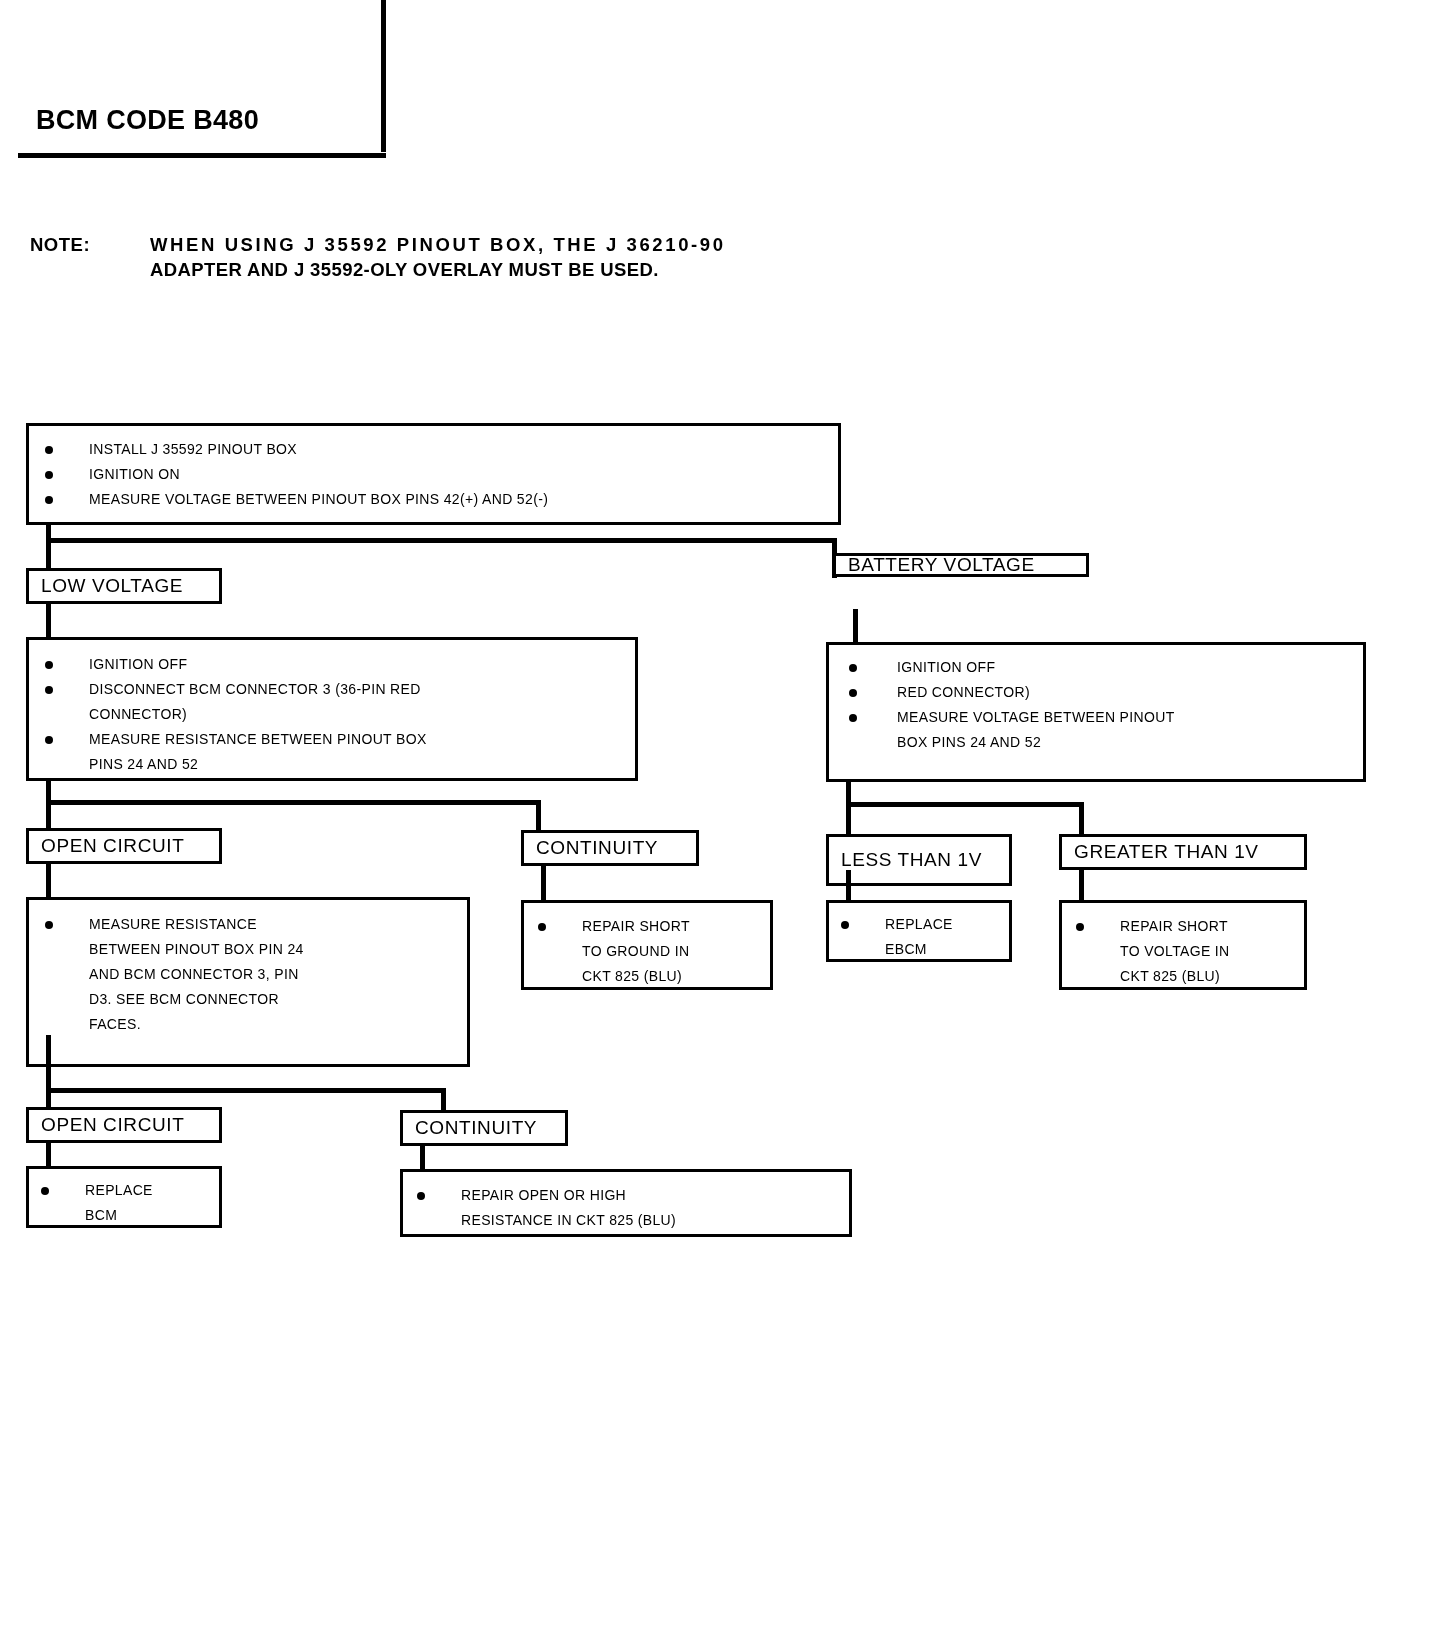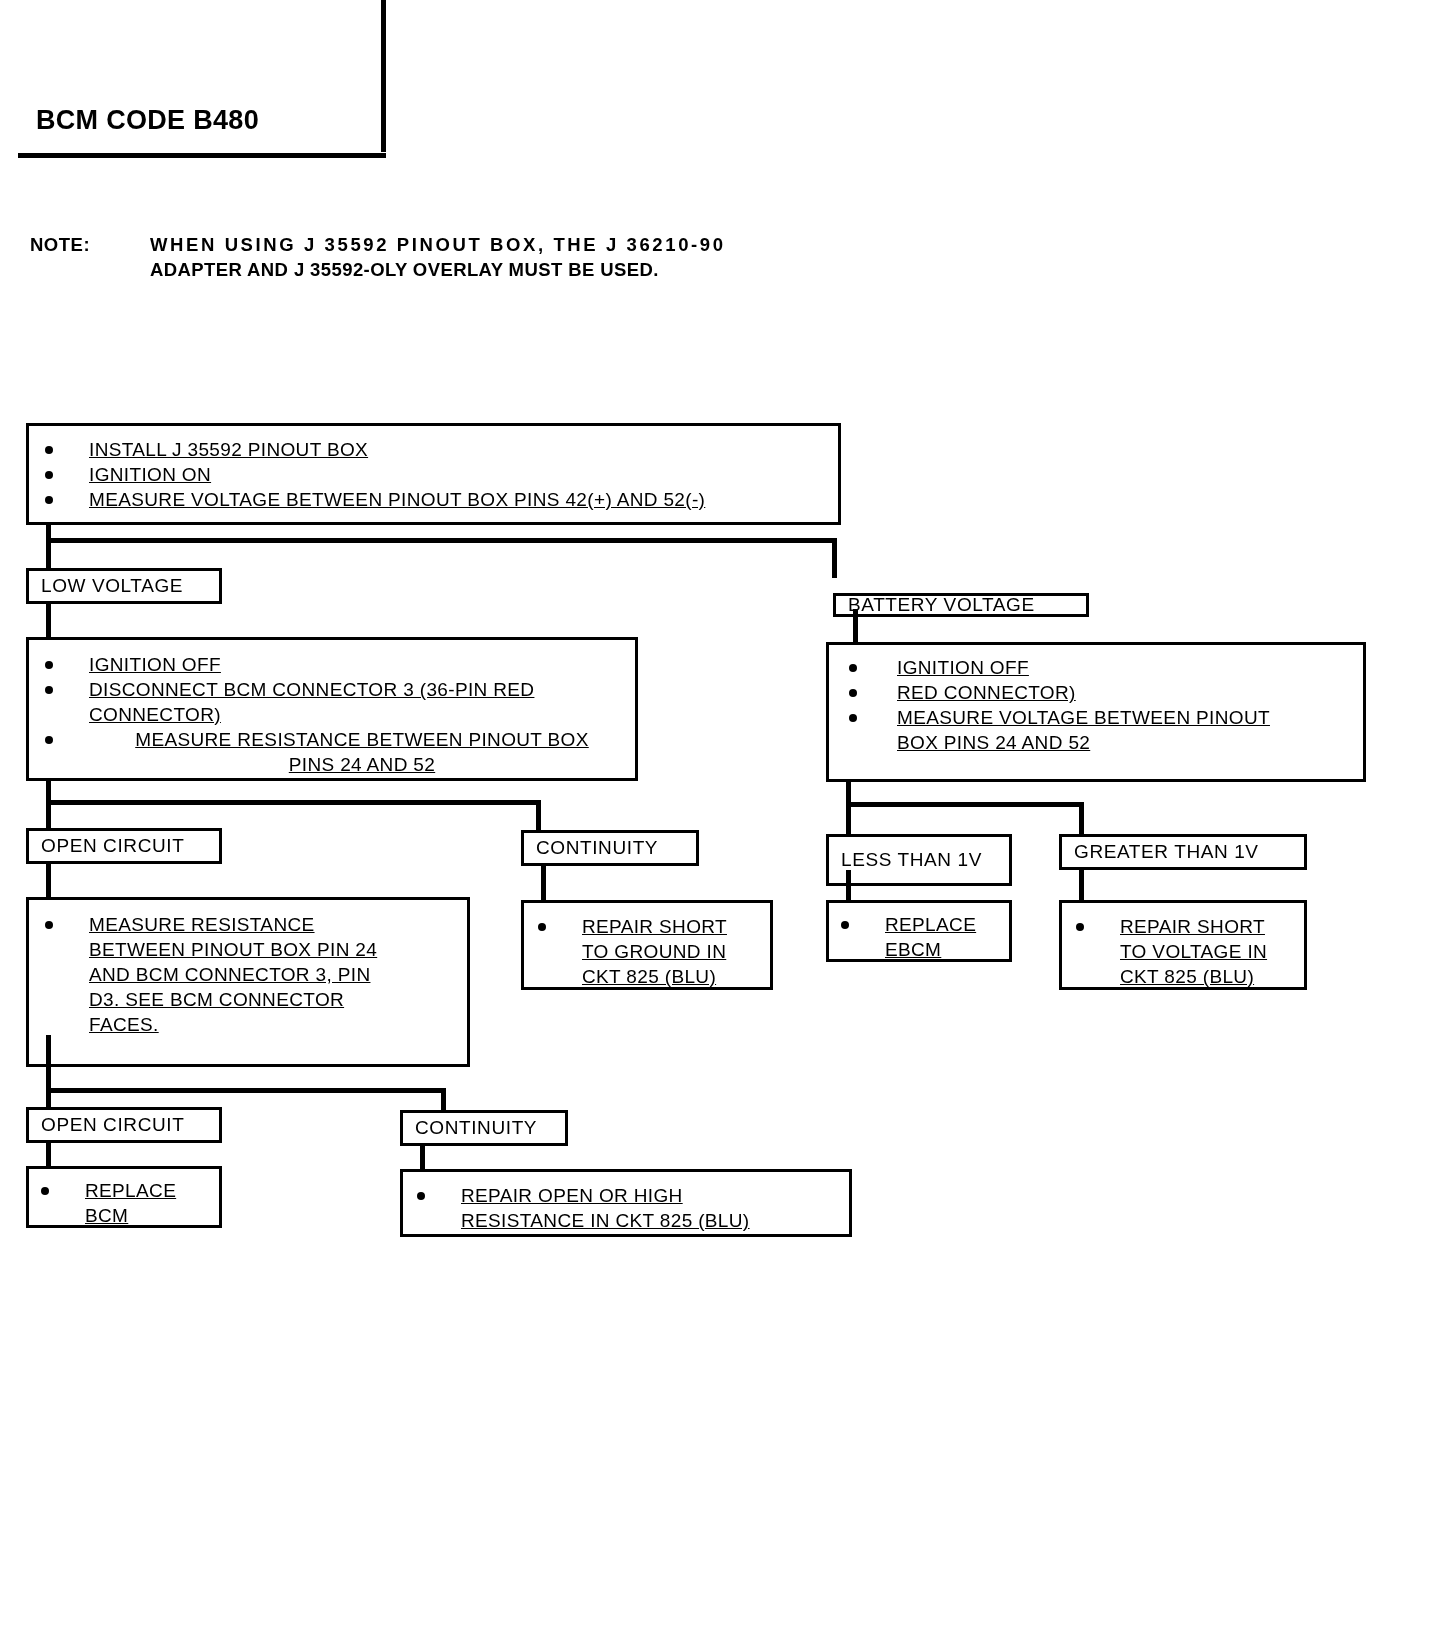--- a/index.html
+++ b/index.html
@@ -114,24 +114,23 @@
     letter-spacing: 0.6px;
     white-space: nowrap;
   }
   .box ul {
     margin: 0;
     padding: 0;
     list-style: none;
   }
   .box li {
     position: relative;
-    font-size: 19px;
+    font-size: 14px;
     letter-spacing: 0.35px;
     line-height: 25px;
-    text-decoration: underline;
   }
   .box li .dot {
     position: absolute;
     left: 0;
     top: 9px;
     width: 8px;
     height: 8px;
     border-radius: 50%;
     background: #000;
   }
@@ -186,37 +185,37 @@
       </li>
     </ul>
   </div>
 
   <div class="h-line" style="left:46px; top:538px; width:791px;"></div>
   <div class="v-line" style="left:46px; top:525px; height:48px;"></div>
   <div class="v-line" style="left:832px; top:538px; height:40px;"></div>
 
   <div class="label-box" id="node-branch-low" style="left:26px; top:568px; width:196px; height:36px;">LOW VOLTAGE</div>
 
-  <div class="label-box" id="node-branch-battery" style="left:833px; top:593px; width:256px; height:24px;">BATTERY VOLTAGE</div>
+  <div class="label-box" id="node-branch-battery" style="left:833px; top:553px; width:256px; height:24px;">BATTERY VOLTAGE</div>
 
   <div class="v-line" style="left:46px; top:604px; height:36px;"></div>
   <div class="v-line" style="left:853px; top:609px; height:36px;"></div>
 
   <div class="box" id="node-step-low" style="left:26px; top:637px; width:612px; height:144px;">
     <ul style="padding:12px 0 0 16px;">
       <li style="padding-left:44px;">
         <span class="dot"></span>
         <span class="txt">IGNITION OFF</span>
       </li>
       <li style="padding-left:44px;">
         <span class="dot"></span>
         <span class="txt">DISCONNECT BCM CONNECTOR 3 (36-PIN RED</span>
         <span class="txt">CONNECTOR)</span>
       </li>
-      <li style="padding-left:44px;text-align:center;">
+      <li style="padding-left:44px;">
         <span class="dot"></span>
         <span class="txt">MEASURE RESISTANCE BETWEEN PINOUT BOX</span>
         <span class="txt">PINS 24 AND 52</span>
       </li>
     </ul>
   </div>
 
   <div class="box" id="node-step-battery" style="left:826px; top:642px; width:540px; height:140px;">
     <ul style="padding:10px 0 0 20px;">
       <li style="padding-left:48px;">

